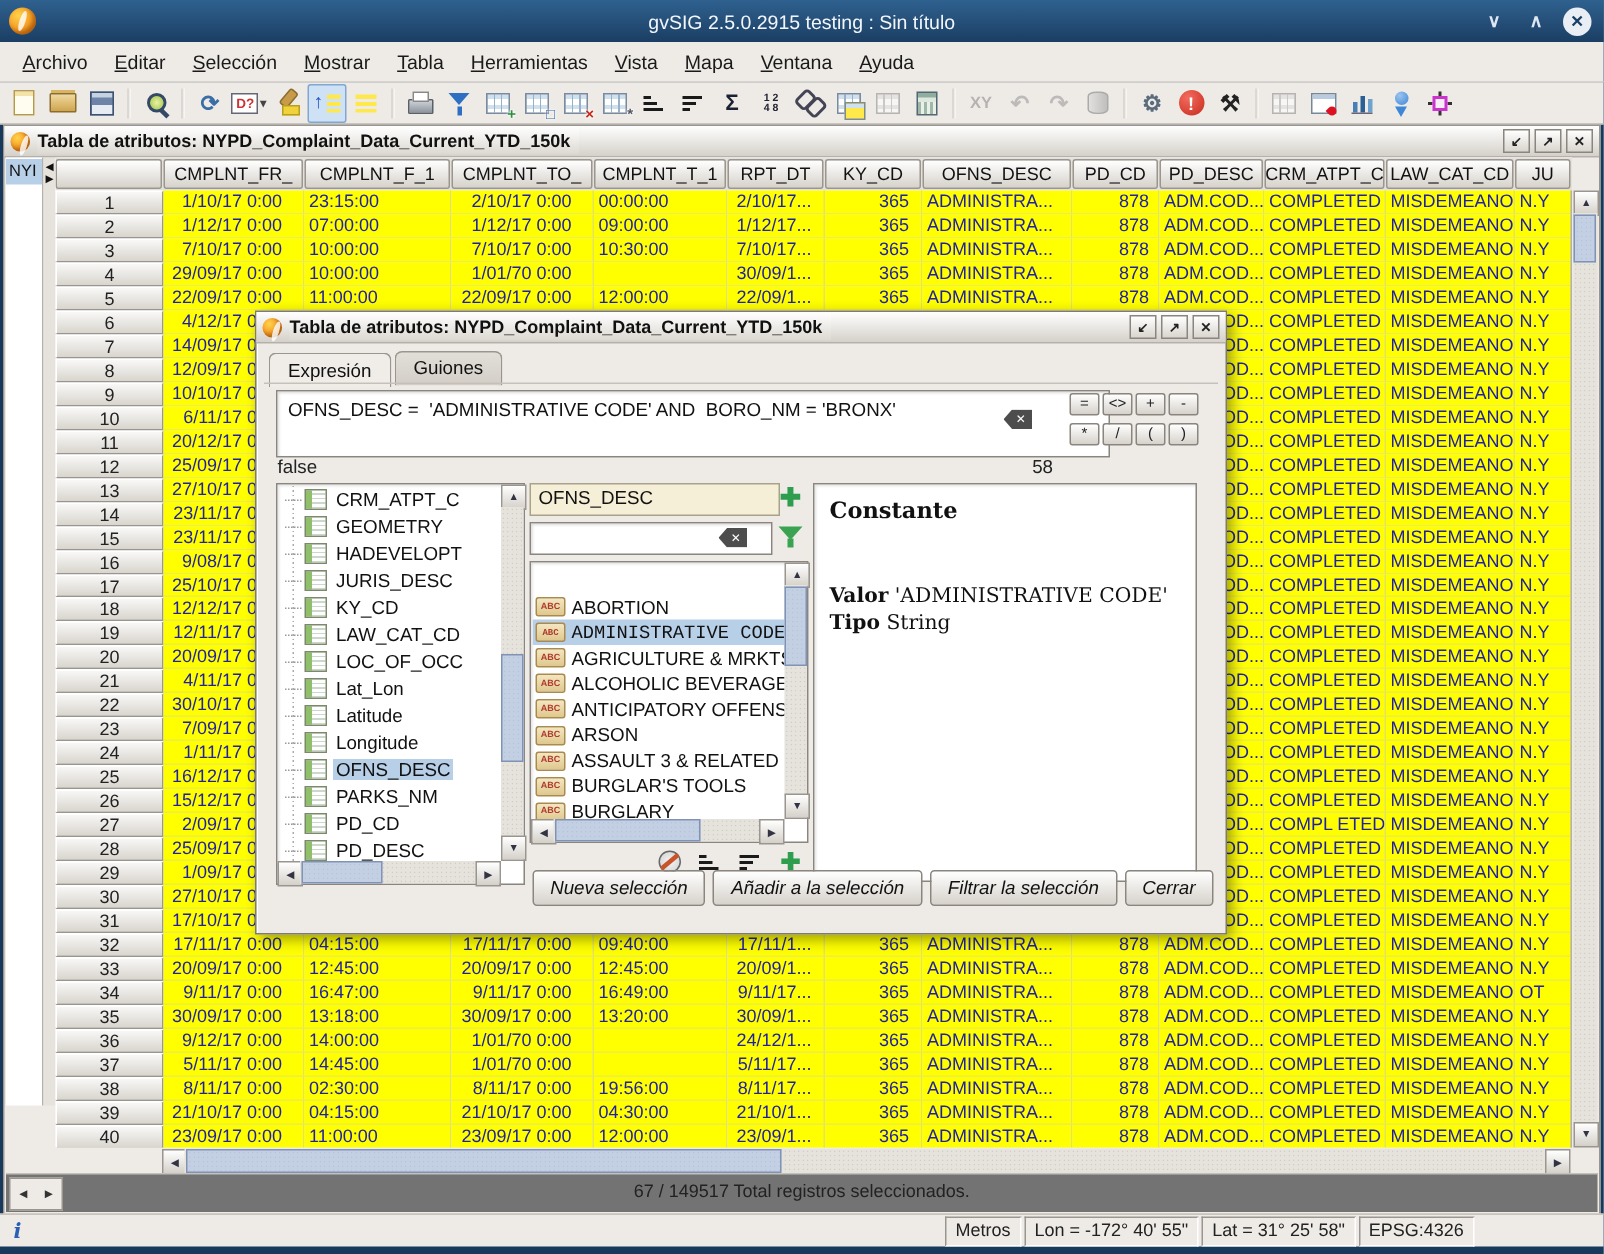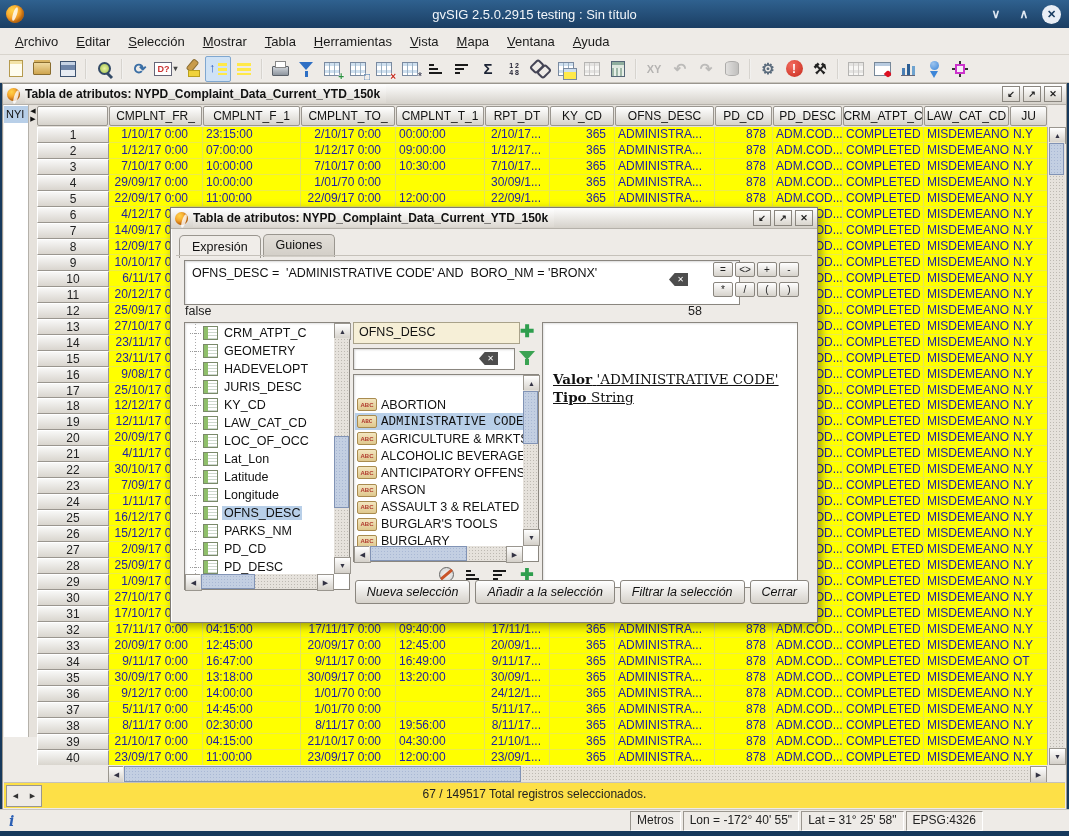--- a/index.html
+++ b/index.html
@@ -149,21 +149,21 @@
   .tvscroll{position:absolute;right:1px;top:43px;width:17px;bottom:44px;border-left:1px solid #b5b1aa;padding:0;}
   .tvscroll .track{position:absolute;left:1px;right:0;top:15px;bottom:15px;}
   .tvscroll .up{position:absolute;top:0;left:1px;}
   .tvscroll .dn{position:absolute;bottom:0;left:1px;}
   .tvscroll .thumb{left:1px;width:13px;top:16px;height:30px;}
   .thscroll{position:absolute;left:105px;right:19px;bottom:27px;height:16px;}
   .thscroll .track{position:absolute;left:15px;right:15px;top:0;bottom:0;}
   .thscroll .lf{position:absolute;left:0;top:0;}
   .thscroll .rt{position:absolute;right:0;top:0;}
   .thscroll .thumb{top:0;height:14px;left:16px;width:395px;}
-  .twstatus{position:absolute;left:1px;right:1px;bottom:1px;height:25px;background:#fde047;
+  .twstatus{position:absolute;left:1px;right:1px;bottom:1px;height:25px;background:#737373;
     border-top:1px solid #c5c1ba;}
   .pager{position:absolute;left:2px;top:2px;width:34px;height:20px;border:1px solid #9a968f;
     background:#eeebe7;display:flex;}
   .pager span{flex:1;display:flex;align-items:center;justify-content:center;font-size:7px;color:#333;}
   .twstatus .msg{position:absolute;left:0;right:0;top:4px;text-align:center;font-size:12px;color:#222;}
   
   .dlg{position:absolute;left:170px;top:207px;width:646px;height:414px;background:#eeebe7;
     border:1px solid #7f7b74;box-shadow:1px 1px 0 #fff inset,3px 3px 9px rgba(0,0,0,.4);}
   .dtabs{position:absolute;left:8px;top:26px;display:flex;gap:2px;}
   .dtab{font-size:12.5px;color:#111;padding:3px 12px 4px;border:1px solid #9a968f;border-bottom:none;
@@ -228,21 +228,21 @@
   .vtools{position:absolute;left:177px;top:309px;width:184px;display:flex;justify-content:flex-end;gap:7px;}
   .vt{width:20px;height:19px;display:flex;align-items:center;justify-content:center;position:relative;}
   .vt-clock::before{content:"";width:13px;height:13px;border:1px solid #666;border-radius:50%;
     background:radial-gradient(#f5f5f5,#cfcfcf);}
   .vt-clock::after{content:"";position:absolute;width:15px;height:3px;background:#c9542a;
     transform:rotate(-40deg);border-radius:2px;}
   .vt .gplus2{color:#2e9e4e;font-size:16px;font-weight:bold;}
   .infop{left:366px;top:66px;width:256px;height:266px;font-family:"DejaVu Serif",serif;
     padding:8px 10px;box-sizing:border-box;}
   .infoh{font-size:15px;font-weight:bold;color:#111;}
-  .inforow{font-size:13.5px;color:#111;margin-top:2px;text-decoration:underline;}
+  .inforow{font-size:13.5px;color:#111;margin-top:2px;}
   .inforow b{font-weight:bold;}
   .inforow.first{margin-top:40px;}
   .dbtns{position:absolute;right:3px;top:324px;display:flex;gap:5px;font-style:italic;}
   .dbtn{height:22px;background:linear-gradient(#fff,#d6d2cb);border:1px solid #8a867f;border-radius:3px;
     font-size:12.5px;color:#111;padding:0 11px;display:flex;align-items:center;}
   
   .statusbar{position:absolute;left:0;right:0;bottom:5px;height:21px;background:#eeebe7;
     border-top:1px solid #c8c4bd;display:flex;align-items:center;}
   .infoi{font-family:"DejaVu Serif",serif;font-style:italic;font-weight:bold;color:#2b5fb4;
     font-size:14px;margin-left:9px;}
@@ -1167,20 +1167,21 @@
           </div>
         <div class="vt">
             <span class="tbi k-barsdesc" style="width:18px;height:16px"></span>
           </div>
         <div class="vt">
             <span class="gplus2">✚</span>
           </div>
       </div>
 
       <div class="panel infop">
+        <div class="infoh">Constante</div>
         <div class="inforow first"><b>Valor</b> <span>'ADMINISTRATIVE CODE'</span></div>
         <div class="inforow"><b>Tipo</b> <span>String</span></div>
       </div>
 
       <div class="dbtns" id="dbtns">
           <div class="dbtn">Nueva selección</div>
           <div class="dbtn">Añadir a la selección</div>
           <div class="dbtn">Filtrar la selección</div>
           <div class="dbtn">Cerrar</div>
         </div>

